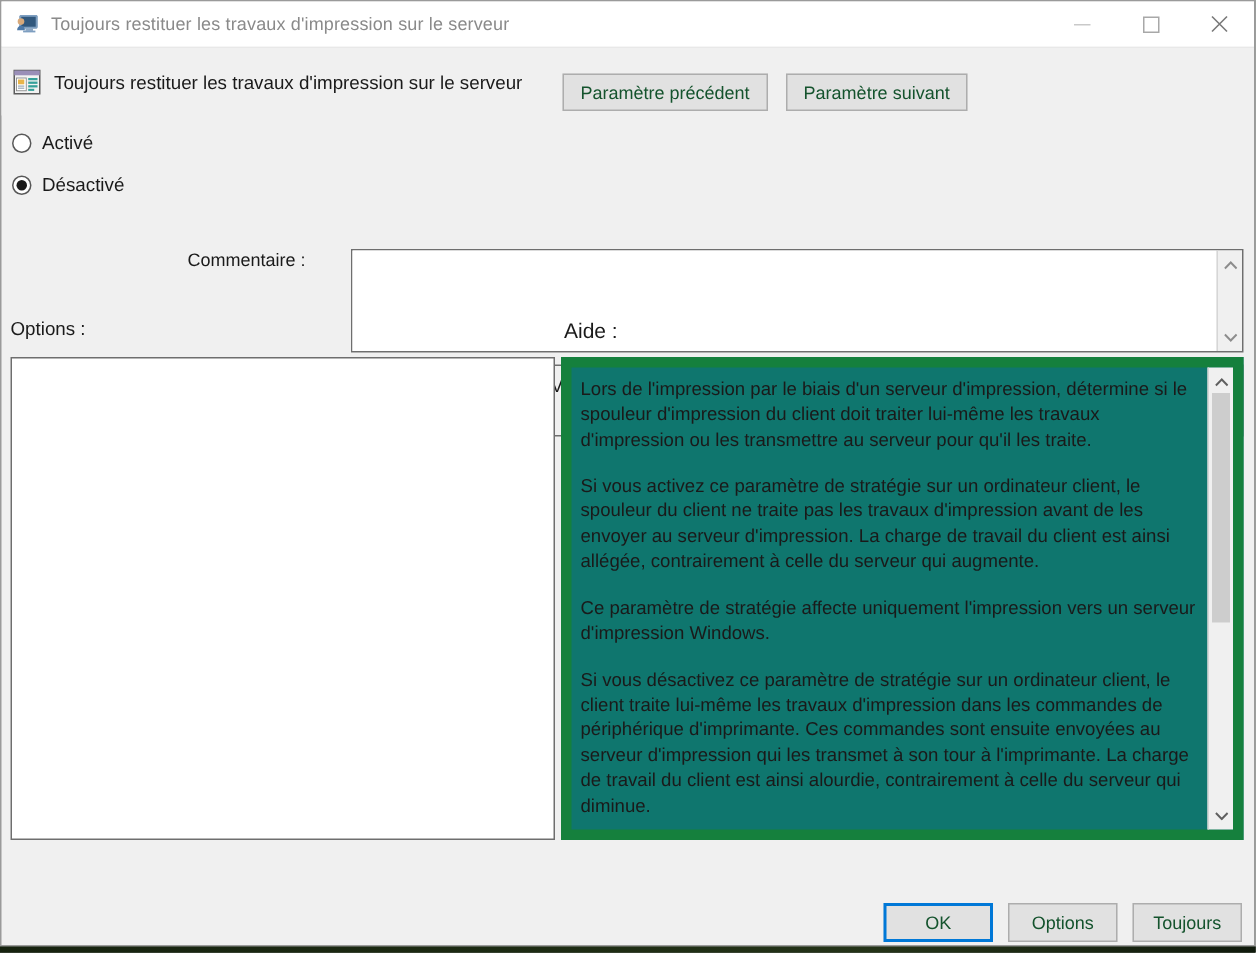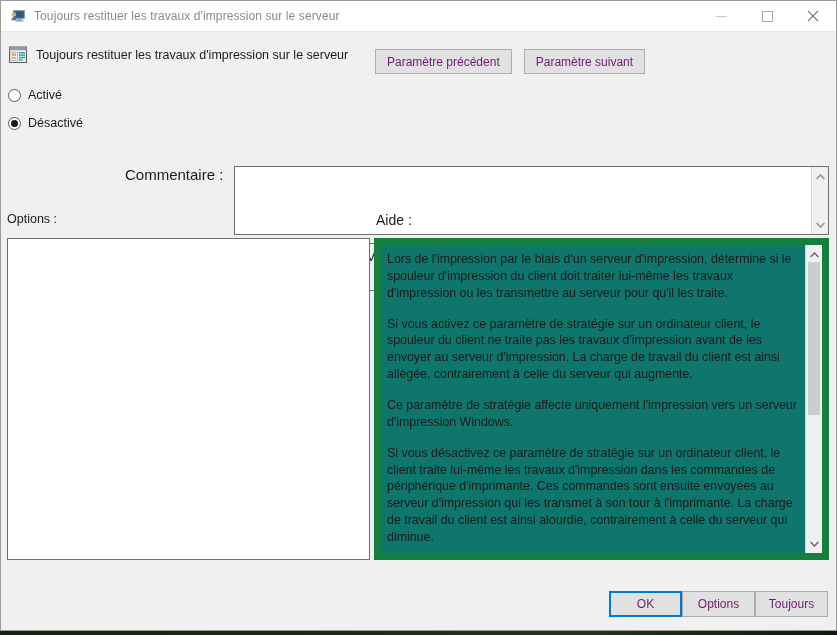--- a/index.html
+++ b/index.html
@@ -110,21 +110,21 @@
     left: 374px;
     top: 48px;
     display: flex;
     gap: 12px;
   }
   .btn {
     background: #e1e1e1;
     border: 1px solid #adadad;
     font-family: "Liberation Sans", sans-serif;
     font-size: 12px;
-    color: #701a75;
+    color: #14532d;
     height: 25px;
     padding: 0 11px;
     box-sizing: border-box;
     cursor: default;
     display: inline-flex;
     align-items: center;
     justify-content: center;
     white-space: nowrap;
   }
 
@@ -168,21 +168,21 @@
     background: #1a1a1a;
   }
   .radio-label {
     font-size: 12.5px;
     color: #1a1a1a;
     white-space: nowrap;
   }
 
   .field-label {
     position: absolute;
-    font-size: 15px;
+    font-size: 12px;
     color: #1a1a1a;
     white-space: nowrap;
   }
   .lbl-comment { left: 124px; top: 89px; }
   .lbl-support { left: 117px; top: 168px; }
 
   .textbox {
     position: absolute;
     background: #fff;
     border: 1px solid #6e6e6e;
@@ -291,22 +291,23 @@
 
   
   .footer {
     flex: 0 0 auto;
     height: 52px;
     position: relative;
   }
   .footer-buttons {
     position: absolute;
     right: 8px;
-    top: 13px;
-    display: flex;
+    top: 24px;
+    display: flex;
+    gap: 10px;
   }
   .btn-footer {
     width: 73px;
     height: 26px;
   }
   .btn-default {
     border: 2px solid #0078d7;
     background: #e1e1e1;
   }
 

